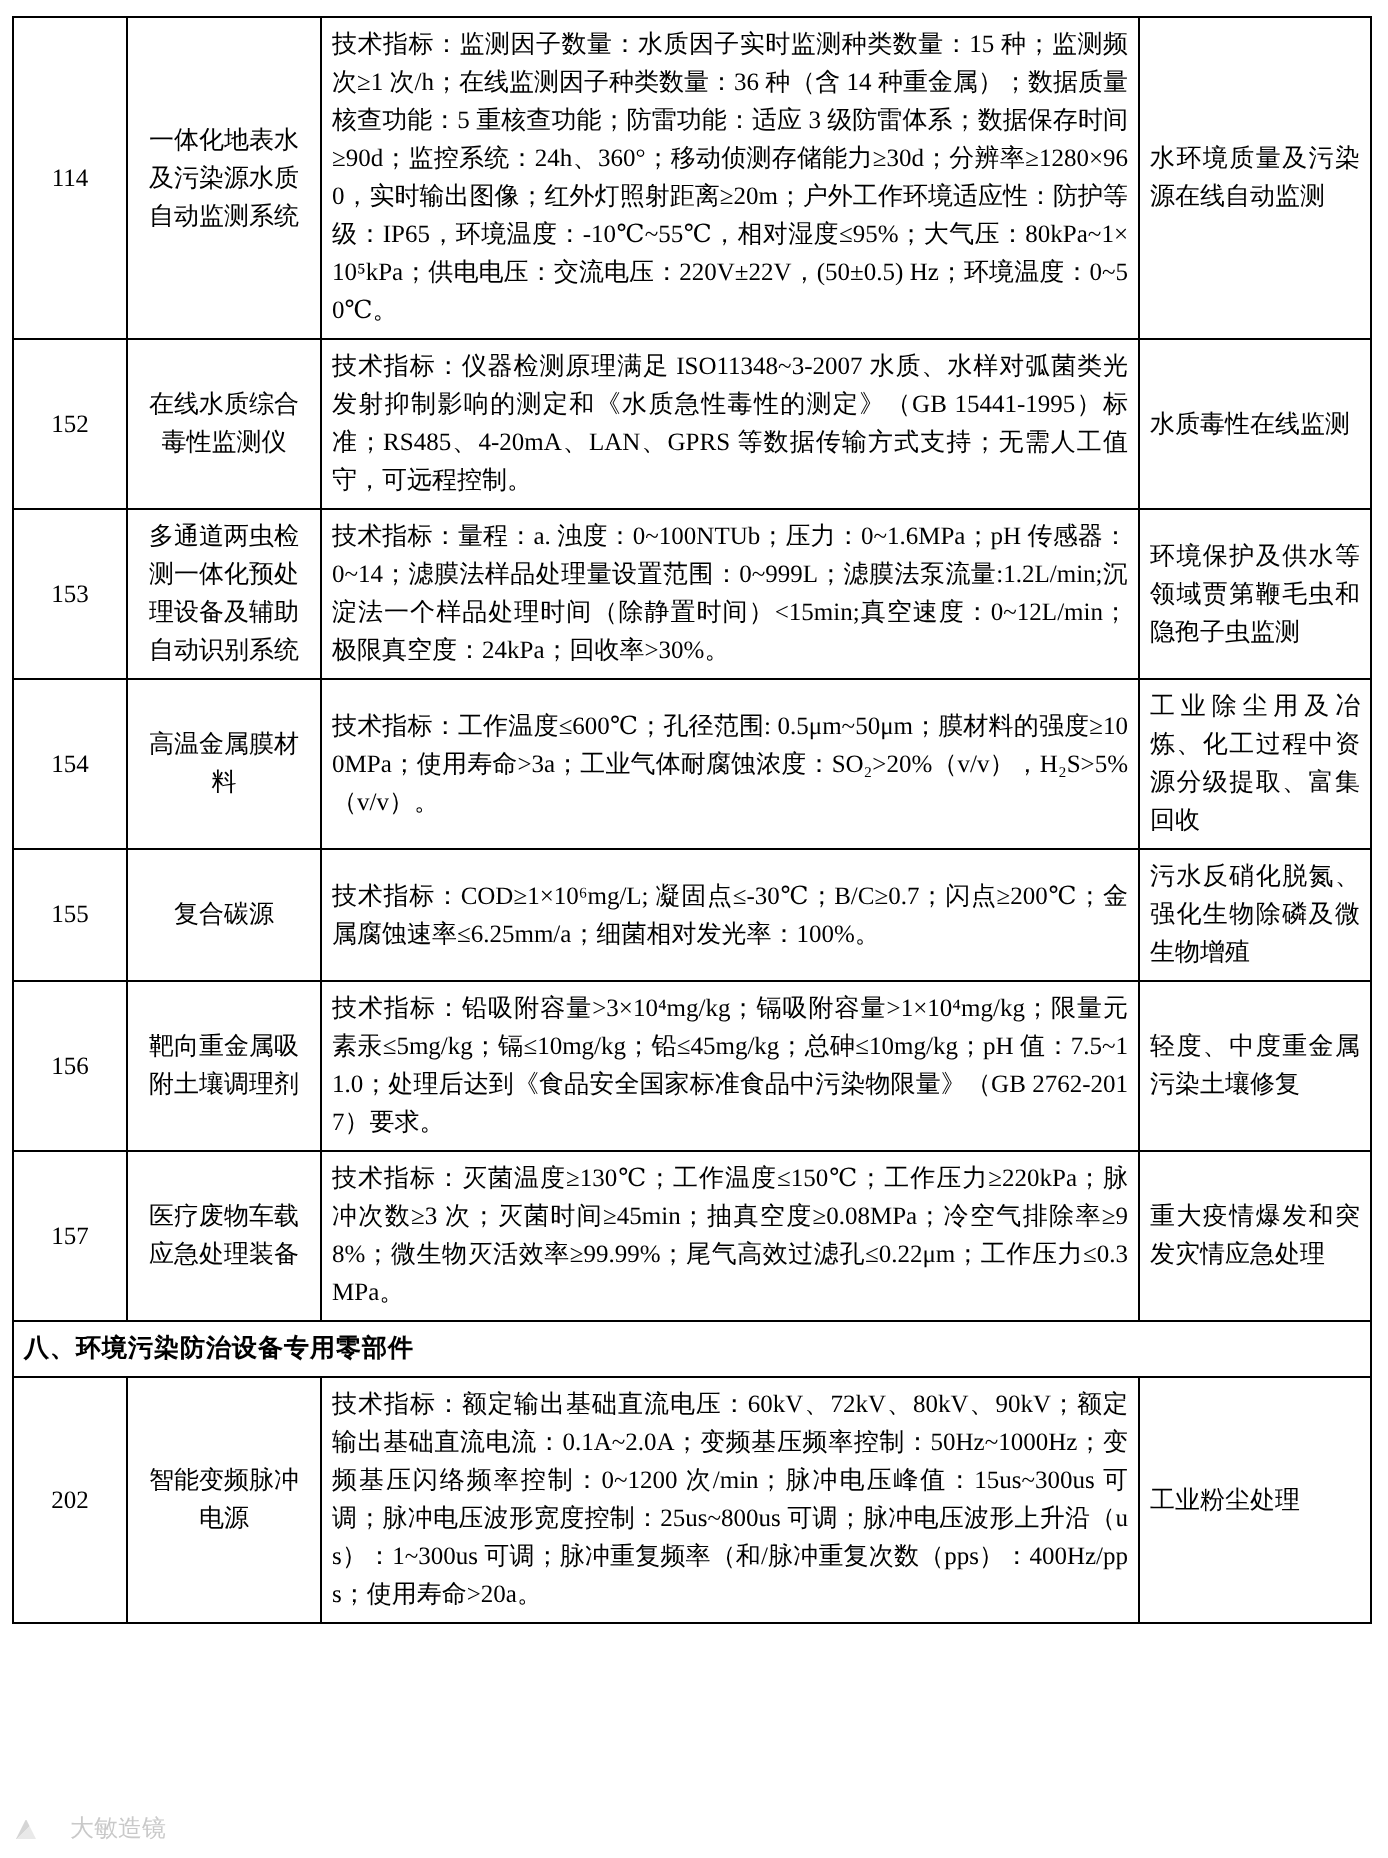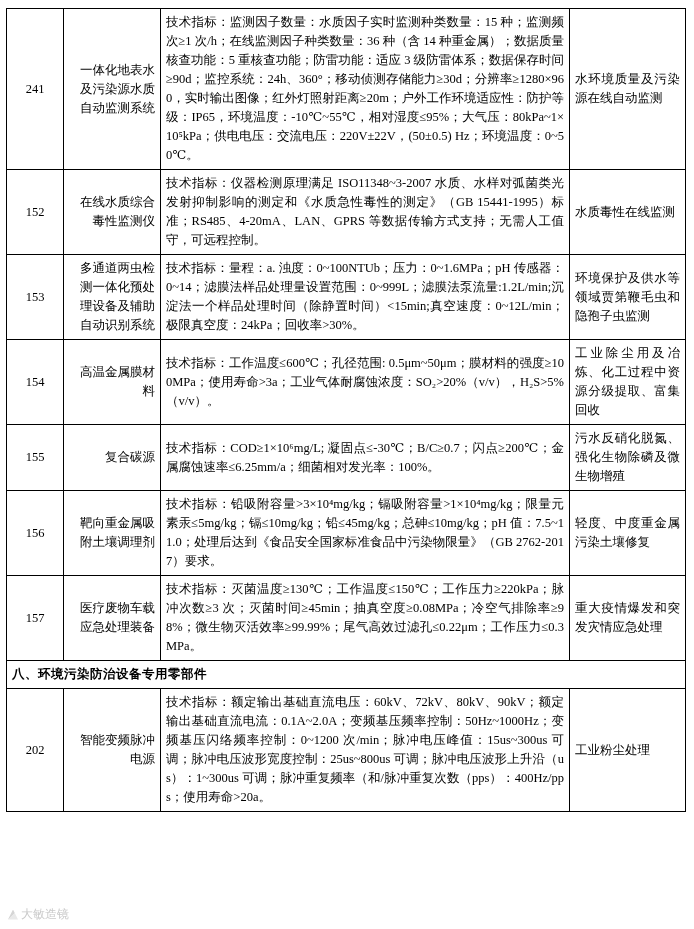--- a/index.html
+++ b/index.html
@@ -21,55 +21,55 @@
   table.doc td{
     border:1px solid #000;
     padding:4px 5px;
     font-size:12.5px;
     line-height:19px;
     vertical-align:middle;
     word-break:break-all;
     overflow-wrap:anywhere;
   }
   td.c-id{width:46px;text-align:center;}
-  td.c-name{width:86px;text-align:right;padding-left:6px;padding-right:4px;}
+  td.c-name{width:86px;text-align:center;padding-left:6px;padding-right:4px;}
   td.c-spec{width:398px;text-align:justify;padding:5px 7px;}
   td.c-app{text-align:justify;padding:5px 6px;}
   td.c-section{
     font-weight:bold;
     font-size:13.5px;
     padding:7px 4px 7px 6px;
     font-family:"Liberation Sans","DejaVu Sans",sans-serif;
     letter-spacing:0.5px;
   }
   .watermark{
     position:absolute;
     left:8px;bottom:6px;
-    display:flex;align-items:center;gap:3px;
+    display:flex;align-items:center;gap:17px;
     color:#c9c9c9;
     font-size:12px;
     font-family:"Liberation Sans","DejaVu Sans",sans-serif;
     user-select:none;
   }
   .wm-logo{
     display:inline-block;
     width:10px;height:10px;
     background:linear-gradient(135deg,#d5d5d5 50%,#e9e9e9 50%);
     clip-path:polygon(0 100%,50% 0,100% 100%);
   }
 </style>
 </head>
 <body>
 
 <div class="page">
   <table class="doc">
     <tbody>
 
       <tr>
-        <td class="c-id">241</td>
+        <td class="c-id">114</td>
         <td class="c-name">一体化地表水及污染源水质自动监测系统</td>
         <td class="c-spec">技术指标：监测因子数量：水质因子实时监测种类数量：15 种；监测频次≥1 次/h；在线监测因子种类数量：36 种（含 14 种重金属）；数据质量核查功能：5 重核查功能；防雷功能：适应 3 级防雷体系；数据保存时间≥90d；监控系统：24h、360°；移动侦测存储能力≥30d；分辨率≥1280×960，实时输出图像；红外灯照射距离≥20m；户外工作环境适应性：防护等级：IP65，环境温度：-10℃~55℃，相对湿度≤95%；大气压：80kPa~1×10⁵kPa；供电电压：交流电压：220V±22V，(50±0.5) Hz；环境温度：0~50℃。</td>
         <td class="c-app">水环境质量及污染源在线自动监测</td>
       </tr>
 
       <tr>
         <td class="c-id">152</td>
         <td class="c-name">在线水质综合毒性监测仪</td>
         <td class="c-spec">技术指标：仪器检测原理满足 ISO11348~3-2007 水质、水样对弧菌类光发射抑制影响的测定和《水质急性毒性的测定》（GB 15441-1995）标准；RS485、4-20mA、LAN、GPRS 等数据传输方式支持；无需人工值守，可远程控制。</td>
         <td class="c-app">水质毒性在线监测</td>

